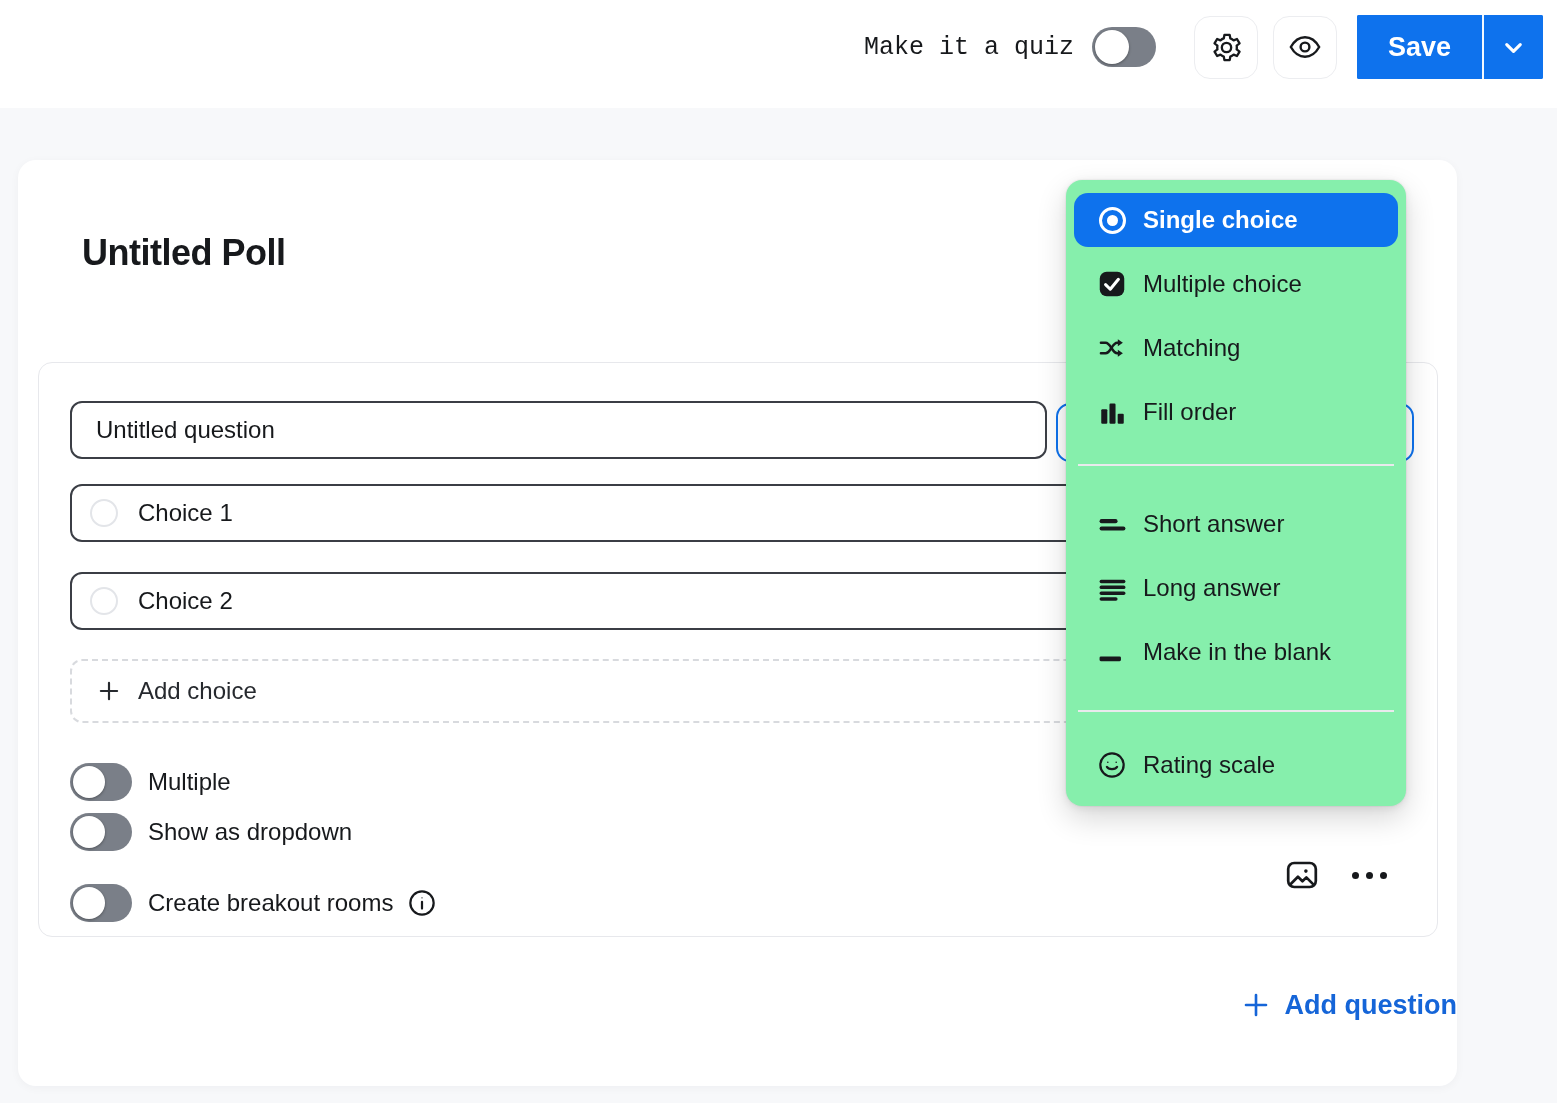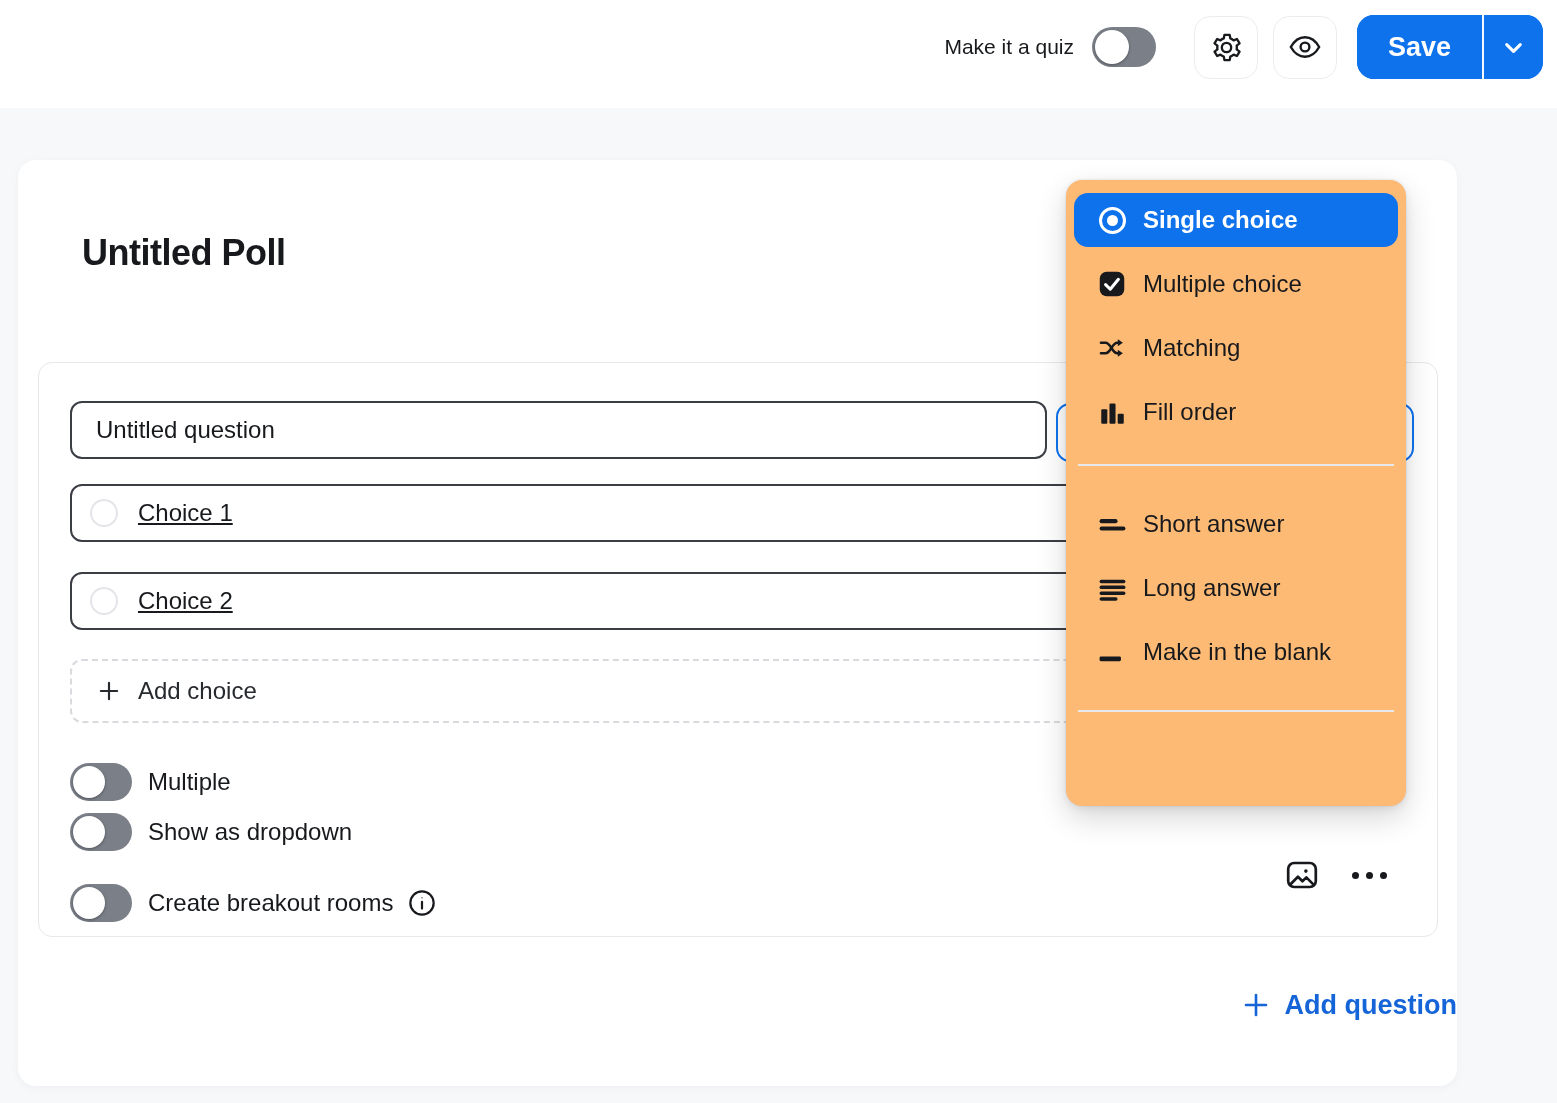--- a/index.html
+++ b/index.html
@@ -14,39 +14,39 @@
 
   
   .topbar {
     position:absolute; left:0; top:0; width:1557px; height:108px;
     background:#FFFFFF;
   }
   .topbar-row {
     position:absolute; top:0; right:14px; height:94px;
     display:flex; align-items:center;
   }
-  .quiz-label { font-size:21px; color:#17191C; margin-right:18px; }
+  .quiz-label { font-size:25px; color:#17191C; margin-right:18px;font-family:Liberation Mono, monospace; }
   .toggle {
     position:relative; width:64px; height:40px; border-radius:20px;
     background:#7A7F88; flex:none; cursor:pointer;
   }
   .toggle .knob {
     position:absolute; left:3px; top:3px; width:34px; height:34px;
     border-radius:50%; background:#fff; box-shadow:0 1px 3px rgba(0,0,0,.35);
   }
   .tb-toggle { margin-right:38px; }
   .icon-btn {
     width:64px; height:63px; border-radius:16px; background:#fff;
     border:1.5px solid #ECEDF0; display:flex; align-items:center; justify-content:center;
     cursor:pointer;
   }
   .gear-btn { margin-right:15px; }
   .eye-btn  { margin-right:20px; }
   .save-split {
-    display:flex; height:64px; border-radius:17px; overflow:hidden; background:#0E72ED;
+    display:flex; height:64px; border-radius:2px; overflow:hidden; background:#0E72ED;
   }
   .save-main {
     width:125px; height:100%; border:none; background:#0E72ED; color:#fff;
     font-family:inherit; font-size:27px; font-weight:600; cursor:pointer;
   }
   .save-div { width:2px; background:rgba(255,255,255,.95); }
   .save-caret {
     width:59px; height:100%; border:none; background:#0E72ED; color:#fff;
     display:flex; align-items:center; justify-content:center; cursor:pointer;
   }
@@ -71,21 +71,21 @@
     border:2px solid #3B3E45; border-radius:12px; background:#fff;
     font-family:inherit; font-size:24px; color:#17191C; padding:0 24px; outline:none;
   }
   .type-btn {
     position:absolute; left:1017px; top:40px; width:358px; height:59px;
     background:#fff; border:2.5px solid #0E72ED; border-radius:14px; z-index:5; cursor:pointer;
   }
   .choice-row {
     position:absolute; left:31px; height:58px; width:1332px;
     border:2px solid #3B3E45; border-radius:12px; background:#fff;
-    display:flex; align-items:center; padding:0 18px;text-decoration:underline;
+    display:flex; align-items:center; padding:0 18px;
   }
   .radio {
     width:28px; height:28px; border-radius:50%;
     border:2px solid #E3E5E9; flex:none; margin-right:20px;
   }
   .choice-input {
     border:none; outline:none; background:transparent; flex:1;
     font-family:inherit; font-size:24px; color:#17191C;
   }
   .add-choice {
@@ -120,21 +120,21 @@
   .add-question {
     position:absolute; left:0; right:0; top:822px; height:46px;
     display:flex; align-items:center; justify-content:flex-end; gap:14px;
     background:none; border:none; cursor:pointer;
   }
   .add-question-label { font-size:27px; font-weight:600; color:#1565D8; font-family:inherit; }
 
   
   .type-menu {
     position:absolute; left:1066px; top:180px; width:340px; height:626px;
-    background:#fdba74; border-radius:16px; z-index:50;
+    background:#86efac; border-radius:16px; z-index:50;
     box-shadow:0 0 0 1px rgba(0,0,0,.03), 0 12px 30px rgba(0,0,0,.16), 0 2px 8px rgba(0,0,0,.08);
   }
   .menu-item {
     position:absolute; left:8px; width:324px; height:54px; border-radius:14px;
     display:flex; align-items:center; padding-left:22px; cursor:pointer;
   }
   .menu-item .mi-icon { width:32px; height:32px; display:flex; align-items:center; justify-content:center; flex:none; }
   .menu-item .mi-label { font-size:24px; color:#17191C; margin-left:15px; white-space:nowrap; }
   .menu-item.selected { background:#0E72ED; }
   .menu-item.selected .mi-label { color:#fff; font-weight:700; }
@@ -343,13 +343,24 @@
     <span class="mi-icon">
       <svg viewBox="0 0 24 24" width="27" height="27" fill="#17191C">
         <rect x="0.5" y="15.5" width="19" height="4.2" rx="1.2"></rect>
       </svg>
     </span>
     <span class="mi-label">Make in the blank</span>
   </div>
 
   <div class="menu-divider" style="top:530px"></div>
 
+  <div class="menu-item" style="top:558px">
+    <span class="mi-icon">
+      <svg viewBox="0 0 24 24" width="28" height="28" fill="none" stroke="#17191C" stroke-width="1.9" stroke-linecap="round">
+        <circle cx="12" cy="12" r="10"></circle>
+        <circle cx="8.4" cy="9.6" r="0.7" fill="#17191C" stroke="none"></circle>
+        <circle cx="15.6" cy="9.6" r="0.7" fill="#17191C" stroke="none"></circle>
+        <path d="M7.6 13.6c1.3 2.6 7.5 2.6 8.8 0"></path>
+      </svg>
+    </span>
+    <span class="mi-label">Rating scale</span>
+  </div>
 </div>
 
 </body></html>

